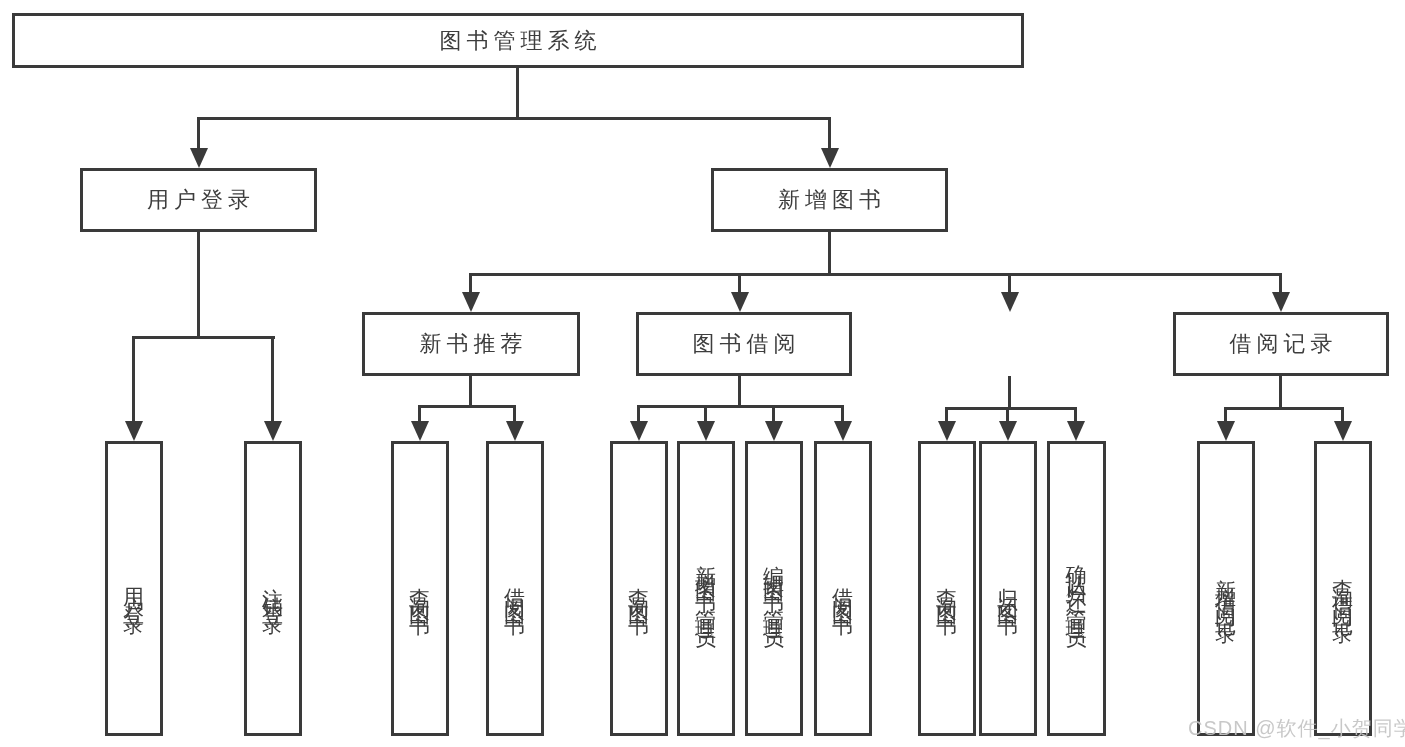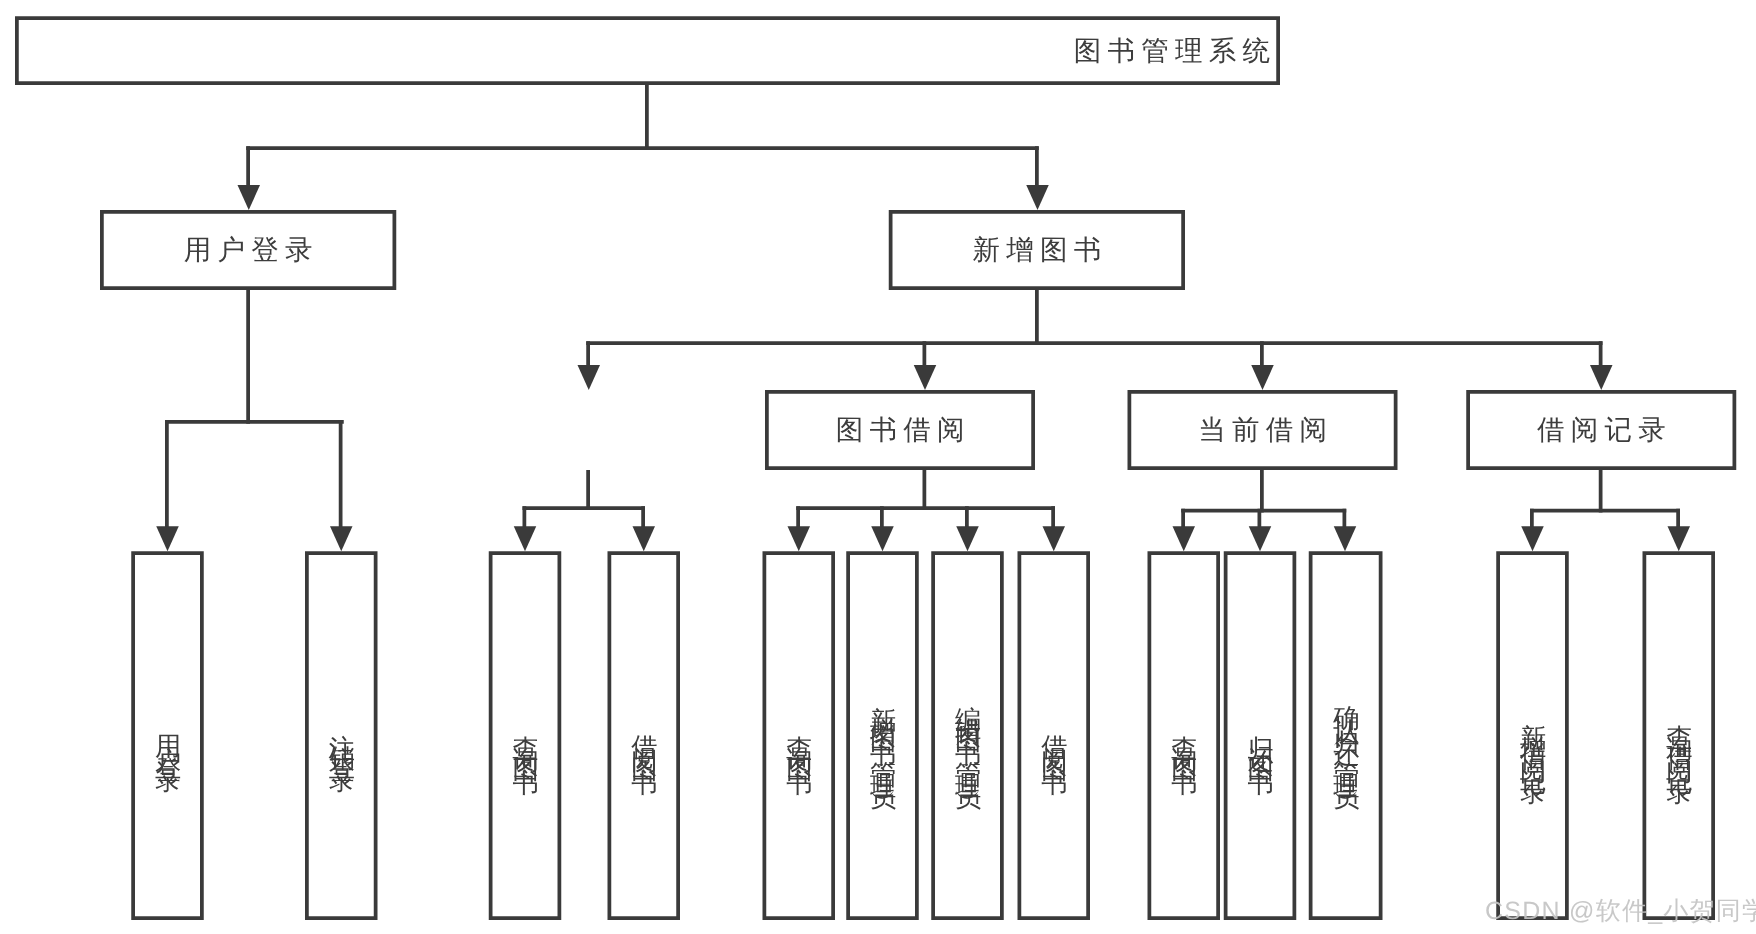--- a/index.html
+++ b/index.html
@@ -62,21 +62,21 @@
     white-space: nowrap;
     z-index: 10;
     opacity: 0.92;
   }
 </style>
 </head>
 <body>
 
 <div class="canvas">
 
-  <div class="box h" style="left:12px; top:13px; width:1012px; height:55px;justify-content:flex-end;">
+  <div class="box h" style="left:12px; top:13px; width:1012px; height:55px;">
     <span>图书管理系统</span>
   </div>
 
   <div class="vline" style="left:516px; top:68px; height:52px;"></div>
   <div class="hline" style="left:197px; top:117px; width:634px;"></div>
   <div class="vline" style="left:197px; top:117px; height:34px;"></div>
   <div class="arrow" style="left:190px; top:148px;"></div>
   <div class="vline" style="left:828px; top:117px; height:34px;"></div>
   <div class="arrow" style="left:821px; top:148px;"></div>
 
@@ -98,25 +98,25 @@
   <div class="hline" style="left:469px; top:273px; width:813px;"></div>
   <div class="vline" style="left:469px; top:273px; height:22px;"></div>
   <div class="arrow" style="left:462px; top:292px;"></div>
   <div class="vline" style="left:738px; top:273px; height:22px;"></div>
   <div class="arrow" style="left:731px; top:292px;"></div>
   <div class="vline" style="left:1008px; top:273px; height:22px;"></div>
   <div class="arrow" style="left:1001px; top:292px;"></div>
   <div class="vline" style="left:1279px; top:273px; height:22px;"></div>
   <div class="arrow" style="left:1272px; top:292px;"></div>
 
-  <div class="box h" style="left:612px; top:312px; width:216px; height:64px;">
+  <div class="box h" style="left:362px; top:312px; width:218px; height:64px;">
+    <span>新书推荐</span>
+  </div>
+  <div class="box h" style="left:636px; top:312px; width:216px; height:64px;">
     <span>图书借阅</span>
-  </div>
-  <div class="box h" style="left:902px; top:312px; width:216px; height:64px;">
-    <span>当前借阅</span>
   </div>
   <div class="box h" style="left:1173px; top:312px; width:216px; height:64px;">
     <span>借阅记录</span>
   </div>
 
   <div class="vline" style="left:469px; top:376px; height:32px;"></div>
   <div class="hline" style="left:418px; top:405px; width:98px;"></div>
   <div class="vline" style="left:418px; top:405px; height:19px;"></div>
   <div class="arrow" style="left:411px; top:421px;"></div>
   <div class="vline" style="left:513px; top:405px; height:19px;"></div>

